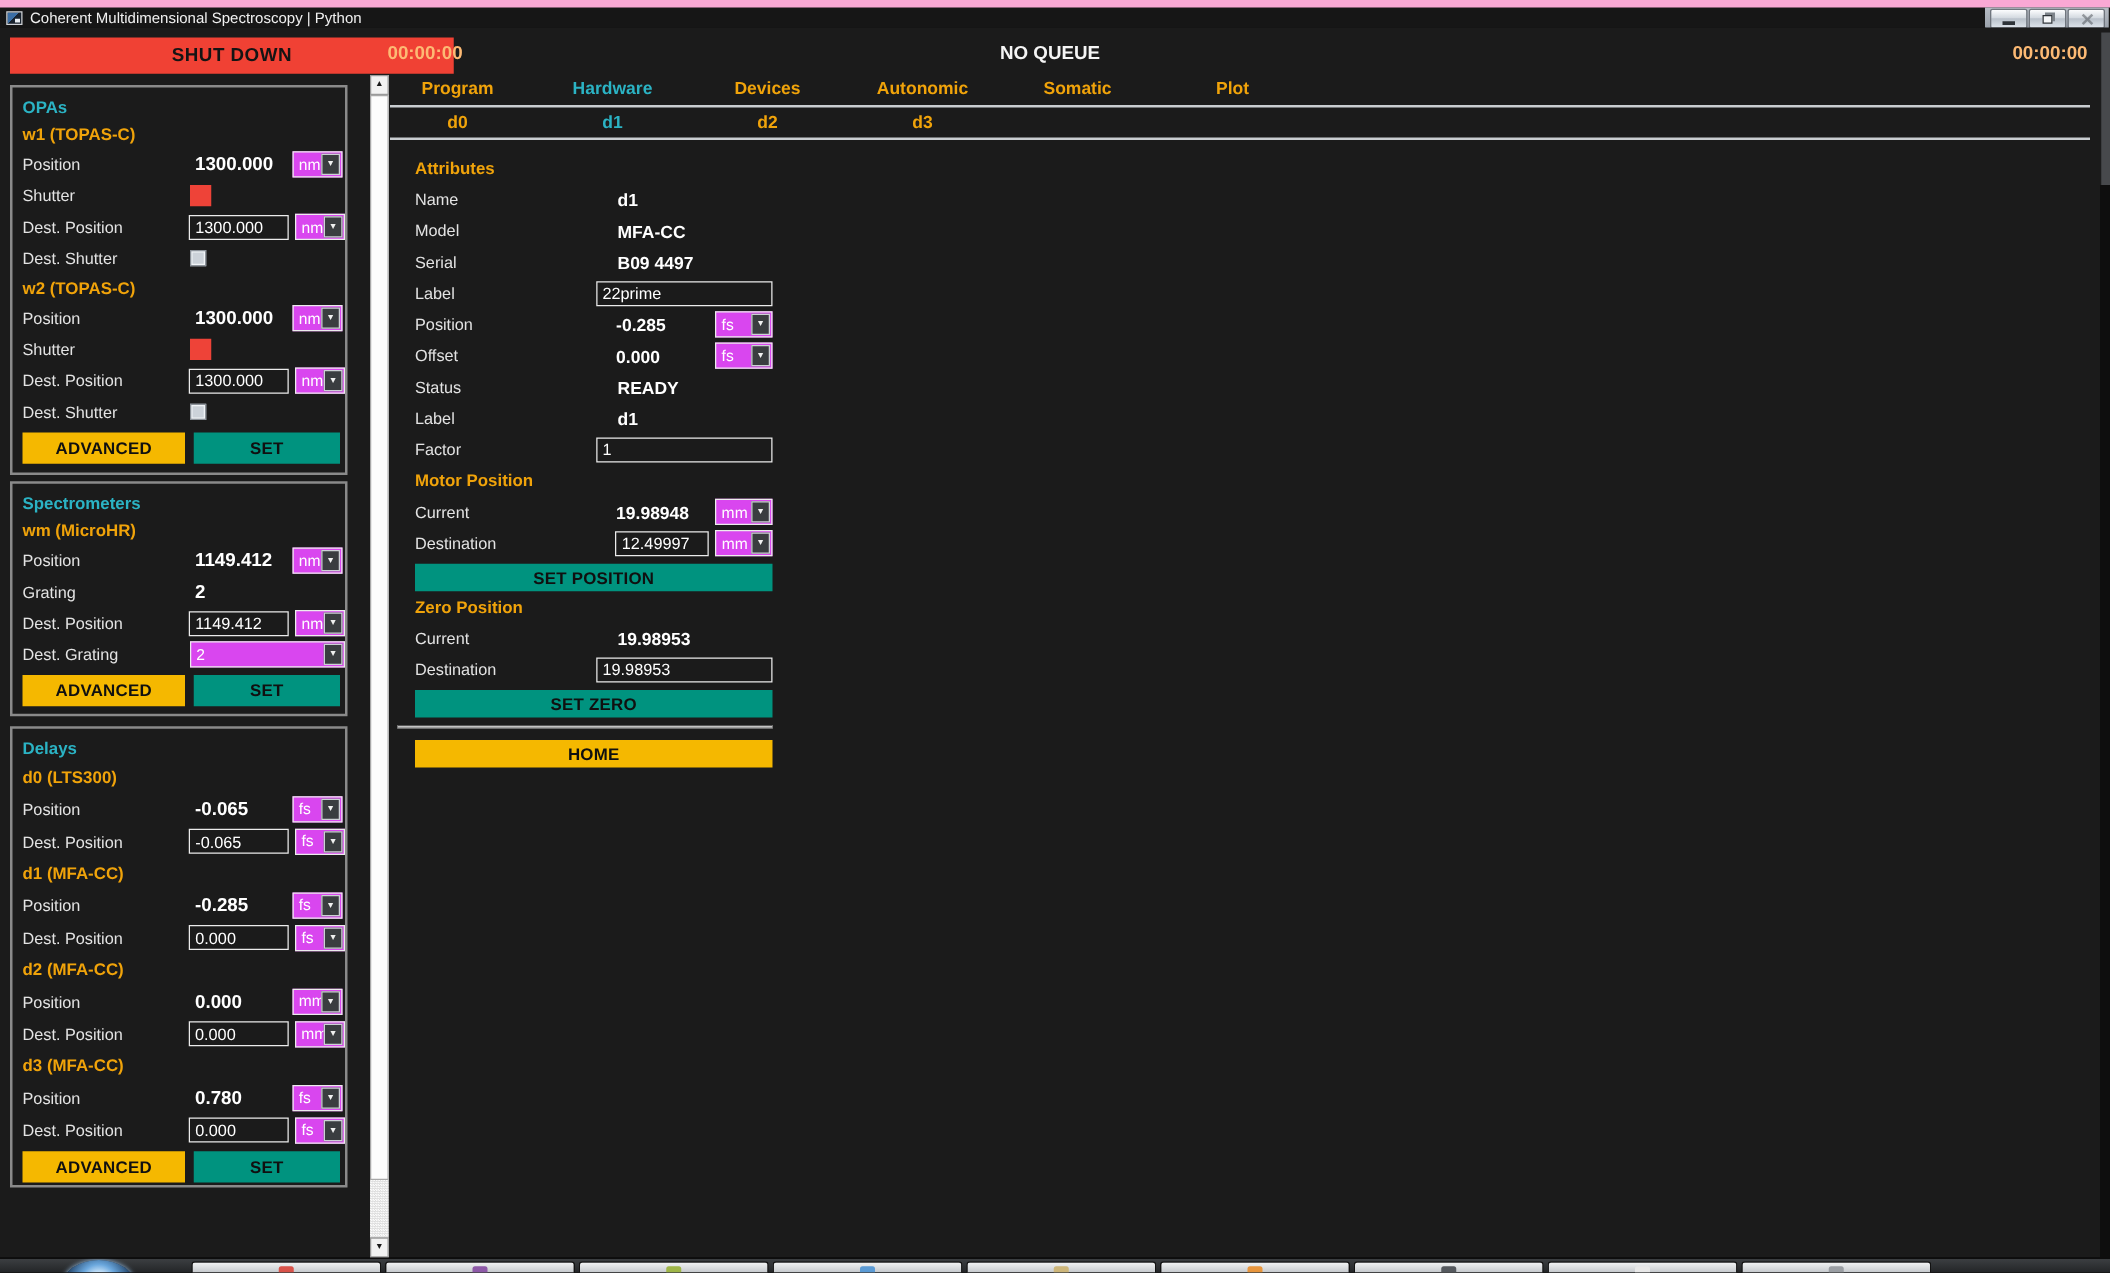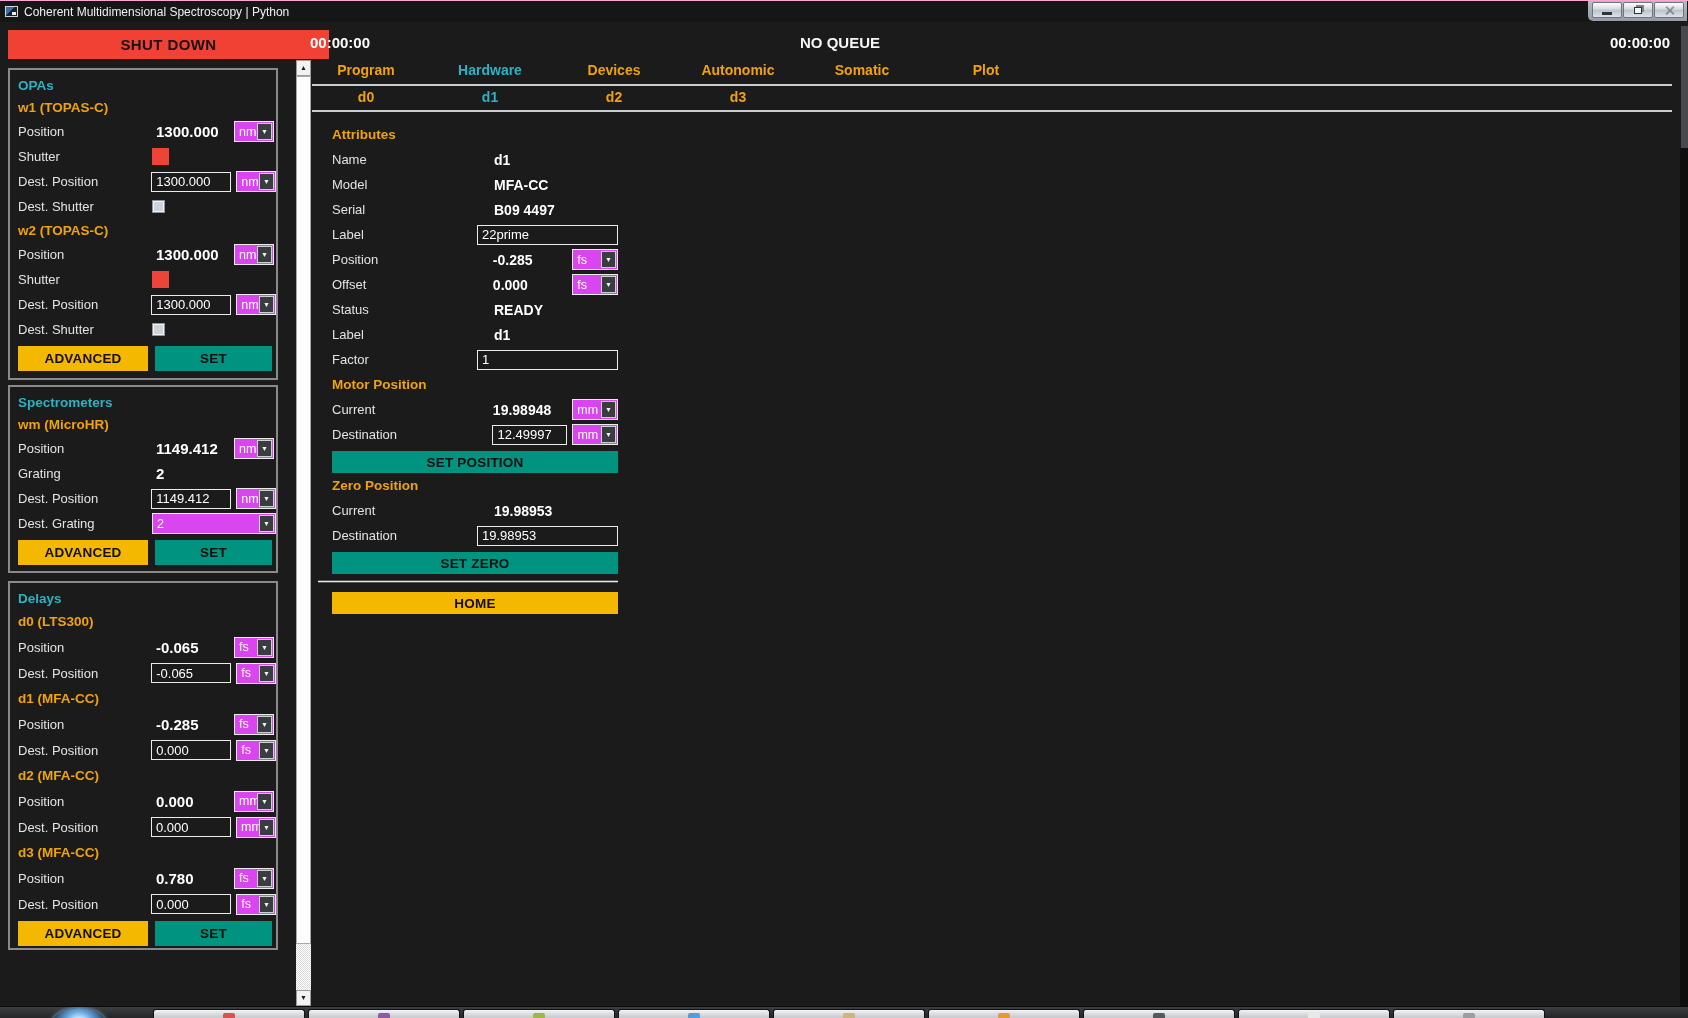--- a/index.html
+++ b/index.html
@@ -6,21 +6,21 @@
   html,body { margin:0; padding:0; }
   body {
     width:1688px; height:1018px; position:relative; overflow:hidden;
     background:#0c0c0c; font-family:"Liberation Sans", sans-serif;
     -webkit-font-smoothing:antialiased;
   }
 
   
   #titlebar {
     position:absolute; left:0; top:0; width:1688px; height:22px;
-    background:#161616; border-top:1px solid #f9a8d4; color:#e8e8e8;
+    background:#161616; border-top:6px solid #f9a8d4; color:#e8e8e8;
     display:flex; align-items:center;
   }
   .app-icon {
     width:13px; height:11px; margin:0 6px 0 5px; border:1px solid #cfd3d8;
     background:linear-gradient(135deg,#3b6ea5 0 45%, #18222e 45% 100%);
     position:relative;
   }
   .app-icon::after{content:""; position:absolute; right:1px; bottom:1px; width:4px; height:3px; background:#e8edf2;}
   #title-text { font-size:12px; color:#f0f0f0; }
   #win-controls {
@@ -41,26 +41,26 @@
   }
   .glyph-close::before{ transform:rotate(45deg);} .glyph-close::after{ transform:rotate(-45deg);}
 
   
   #app { position:absolute; left:0; top:22px; width:1688px; height:984px; background:#1b1b1b; }
   #right-strip { position:absolute; left:1681px; top:4px; width:7px; height:122px; background:#47494c; }
   #right-dark  { position:absolute; left:1680px; top:126px; width:8px; height:858px; background:#0e0e0e; }
 
   
   #shutdown {
-    position:absolute; left:8px; top:8px; width:321px; height:29px;
+    position:absolute; left:8px; top:8px; width:355px; height:29px;
     background:#f04134; color:#141414; font-weight:bold; font-size:15px;
     display:flex; align-items:center; justify-content:center; letter-spacing:.4px;
     border:none; cursor:pointer;
   }
-  .timer { position:absolute; top:12px; font-weight:bold; font-size:15px; color:#ffffff; }
+  .timer { position:absolute; top:12px; font-weight:bold; font-size:15px; color:#fdba74; }
   #timer-left { left:310px; }
   #queue-status { position:absolute; left:800px; top:12px; width:250px; text-align:left; font-weight:bold; font-size:15px; color:#f5f5f5; }
   #timer-right { right:18px; }
 
   
   .tabrow { position:absolute; left:304px; display:flex; }
   #tabs1 { top:40px; } #tabs2 { top:67px; }
   .tab { width:124px; text-align:center; font-weight:bold; font-size:14px; color:#f0a30a; cursor:pointer; }
   .tab.active { color:#2bb3c4; }
   .hsep { position:absolute; left:312px; width:1360px; height:2px; background:#c9cdd1; }

